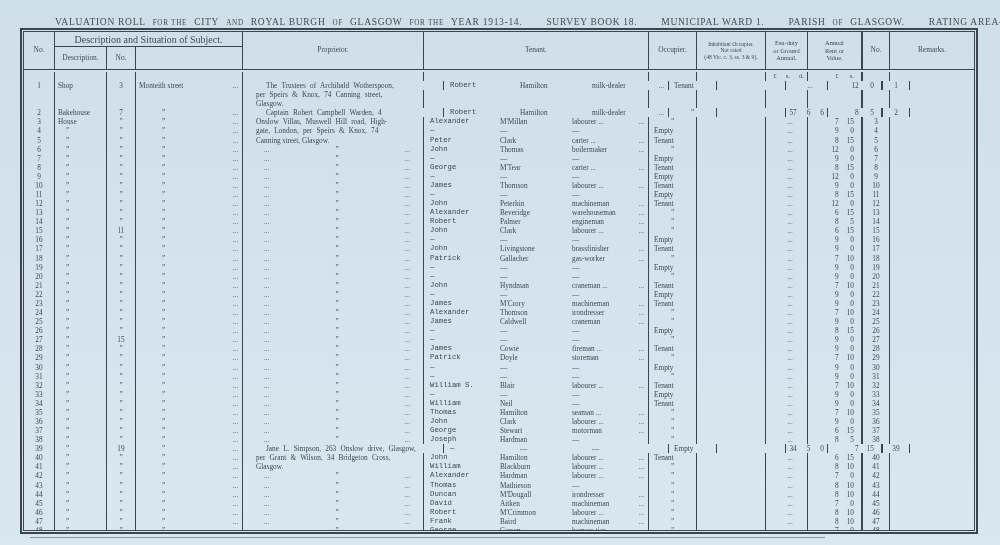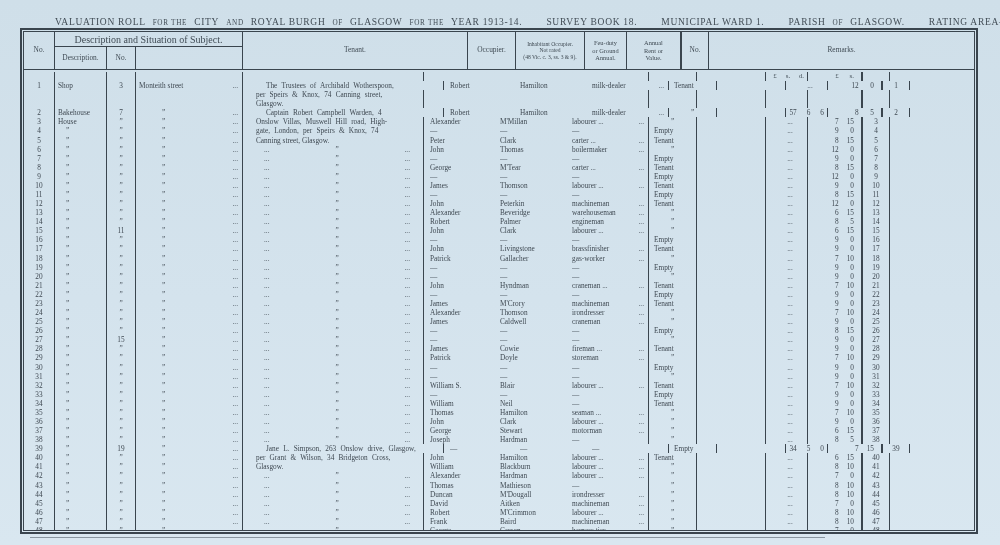--- a/index.html
+++ b/index.html
@@ -70,21 +70,21 @@
   .c-sit  { width:107px; display:flex; }
   .sit-t  { flex:1; padding-left:3px; }
   .sit-t.dit { padding-left:26px; }
   .sit-d  { padding-right:4px; }
   .c-prop { width:181px; }
   .c-prop.pt { padding-left:3px;  word-spacing:2.4px;margin-left:20px; }
   .c-prop.pi { padding-left:13px; word-spacing:2.4px; }
   .c-prop.pe { padding-left:13px; }
   .c-prop.pd { display:flex; justify-content:space-between; padding:0 13px 0 21px; }
   .c-ten  { width:225px; display:flex; padding-left:6px; }
-  .tf { width:70px; } .tl { width:72px; } .to { flex:1; } .tdx { padding-right:4px; }
+  .tf { width:70px;font-family:Liberation Mono, monospace; } .tl { width:72px; } .to { flex:1; } .tdx { padding-right:4px; }
   .c-occ  { width:48px; padding-left:5px; }
   .c-occ.cen { text-align:center; padding-left:0; }
   .c-inh  { width:69px; }
   .c-feu  { width:42px; display:flex; }
   .c-feu .f3 { flex:1; text-align:right; padding-right:3px; }
   .c-feu .fd { width:100%; text-align:center; padding-left:7px; }
   .c-rent { width:55px; display:flex; border-right-width:2px; }
   .r-l { width:58%; text-align:right; }
   .r-s { width:42%; text-align:right; padding-right:7px; }
   .c-n2  { width:27px; text-align:center; }
@@ -127,20 +127,23 @@
             </div>
           <div class="group-sub">
             <div class="th h-desc">
                 <span>Description.</span>
               </div>
             <div class="th h-sno">
                 <span>No.</span>
               </div>
           </div>
         </div>
+        <div class="th h-prop">
+            <span>Proprietor.</span>
+          </div>
         <div class="th h-ten">
             <span>Tenant.</span>
           </div>
         <div class="th h-occ">
             <span>Occupier.</span>
           </div>
         <div class="th h-inh">
           <span>Inhabitant Occupier.</span>
           <span>Not rated</span>
           <span>(48 Vic. c. 3, ss. 3 &amp; 9).</span>

